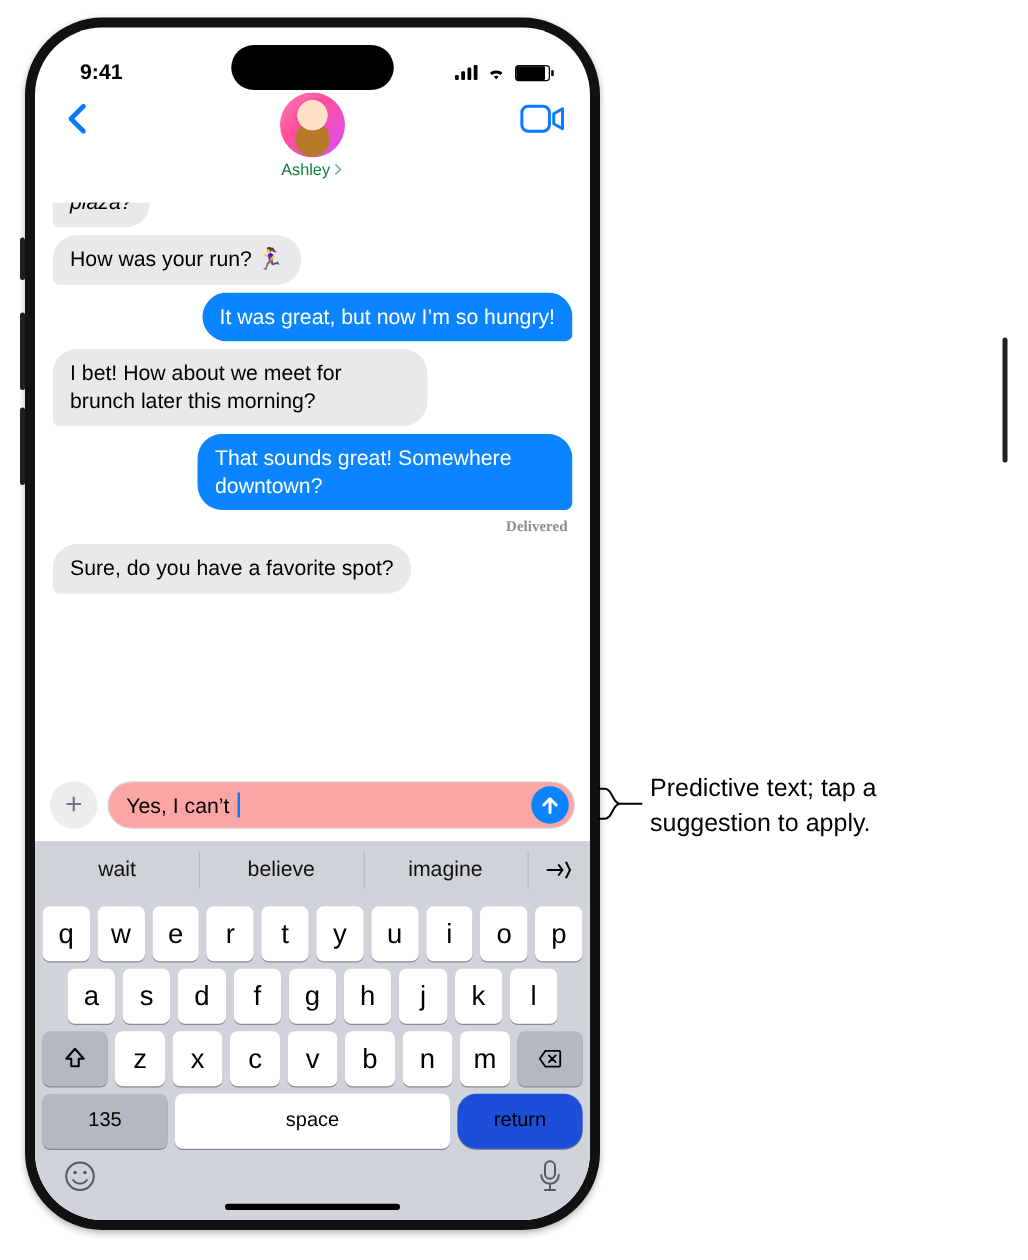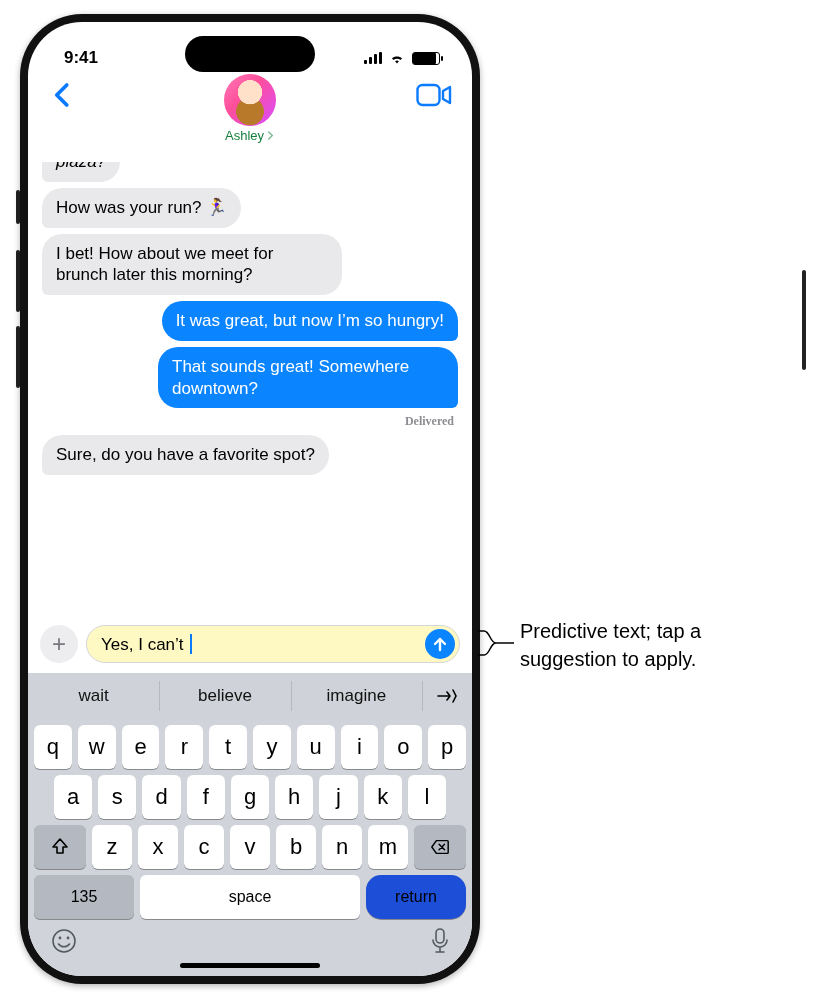--- a/index.html
+++ b/index.html
@@ -78,21 +78,21 @@
 
   .compose {
     display:flex; align-items:center; gap:8px; padding: 0 12px 10px 12px;
   }
   .plus-btn {
     width:38px;height:38px;border-radius:50%;background:#ededef;display:flex;align-items:center;justify-content:center;
     color:#77777c; font-size:24px; font-weight:300; cursor:pointer;
   }
   .input-pill {
     flex:1; height:38px; border:1px solid #d6d6da; border-radius:20px;
-    display:flex; align-items:center; padding:0 4px 0 14px; background:#fef9c3;
+    display:flex; align-items:center; padding:0 4px 0 14px; background:#fca5a5;
   }
   .compose-text { flex:1; font-size:17px; color:#000; position:relative;}
   .caret { display:inline-block; width:2px; height:20px; background:#0a7aff; vertical-align:-4px; margin-left:2px;}
   .send-btn {
     width:30px;height:30px;border-radius:50%;background:#0a84ff;display:flex;align-items:center;justify-content:center;cursor:pointer;
   }
   .send-btn svg{width:16px;height:16px;color:#fff;}
 
   .keyboard {
     background:#d0d3d9; padding-bottom:8px;
@@ -201,24 +201,24 @@
     </div>
 
     <div class="thread">
       <div class="row cut-top">
             <div class="bubble incoming">plaza?</div>
           </div>
       <div class="row">
             <div class="bubble incoming">How was your run? 🏃‍♀️</div>
           </div>
       <div class="row">
+            <div class="bubble outgoing">It was great, but now I’m so hungry!</div>
+          </div>
+      <div class="row">
             <div class="bubble incoming">I bet! How about we meet for brunch later this morning?</div>
-          </div>
-      <div class="row">
-            <div class="bubble outgoing">It was great, but now I’m so hungry!</div>
           </div>
       <div class="row">
             <div class="bubble outgoing">That sounds great! Somewhere downtown?</div>
           </div>
       <div class="receipt">Delivered</div>
       <div class="row">
             <div class="bubble incoming">Sure, do you have a favorite spot?</div>
           </div>
     </div>
 

